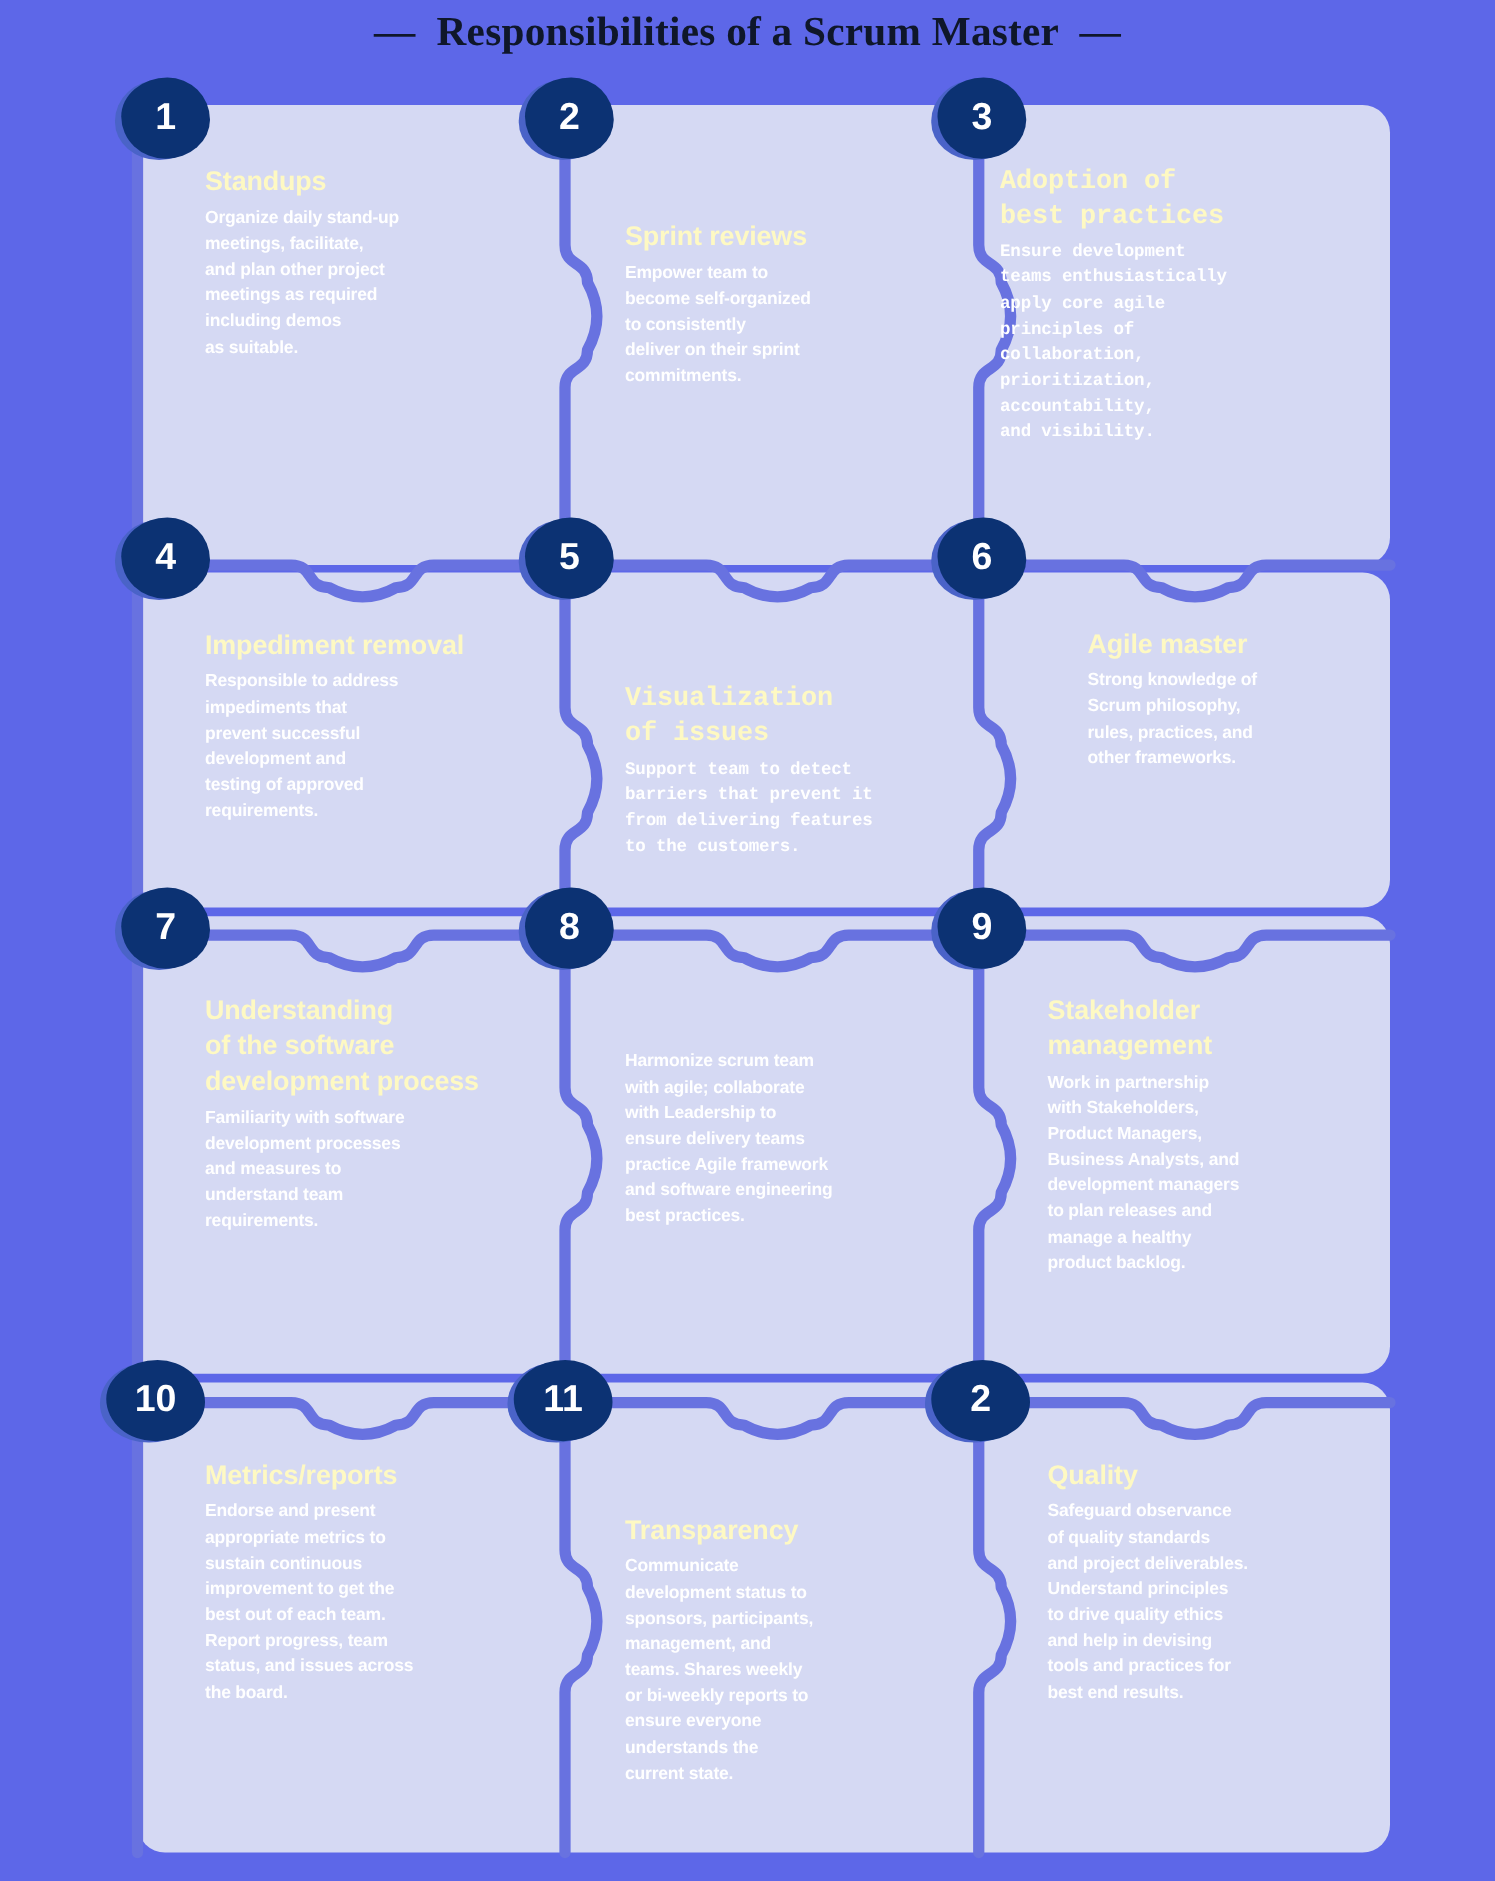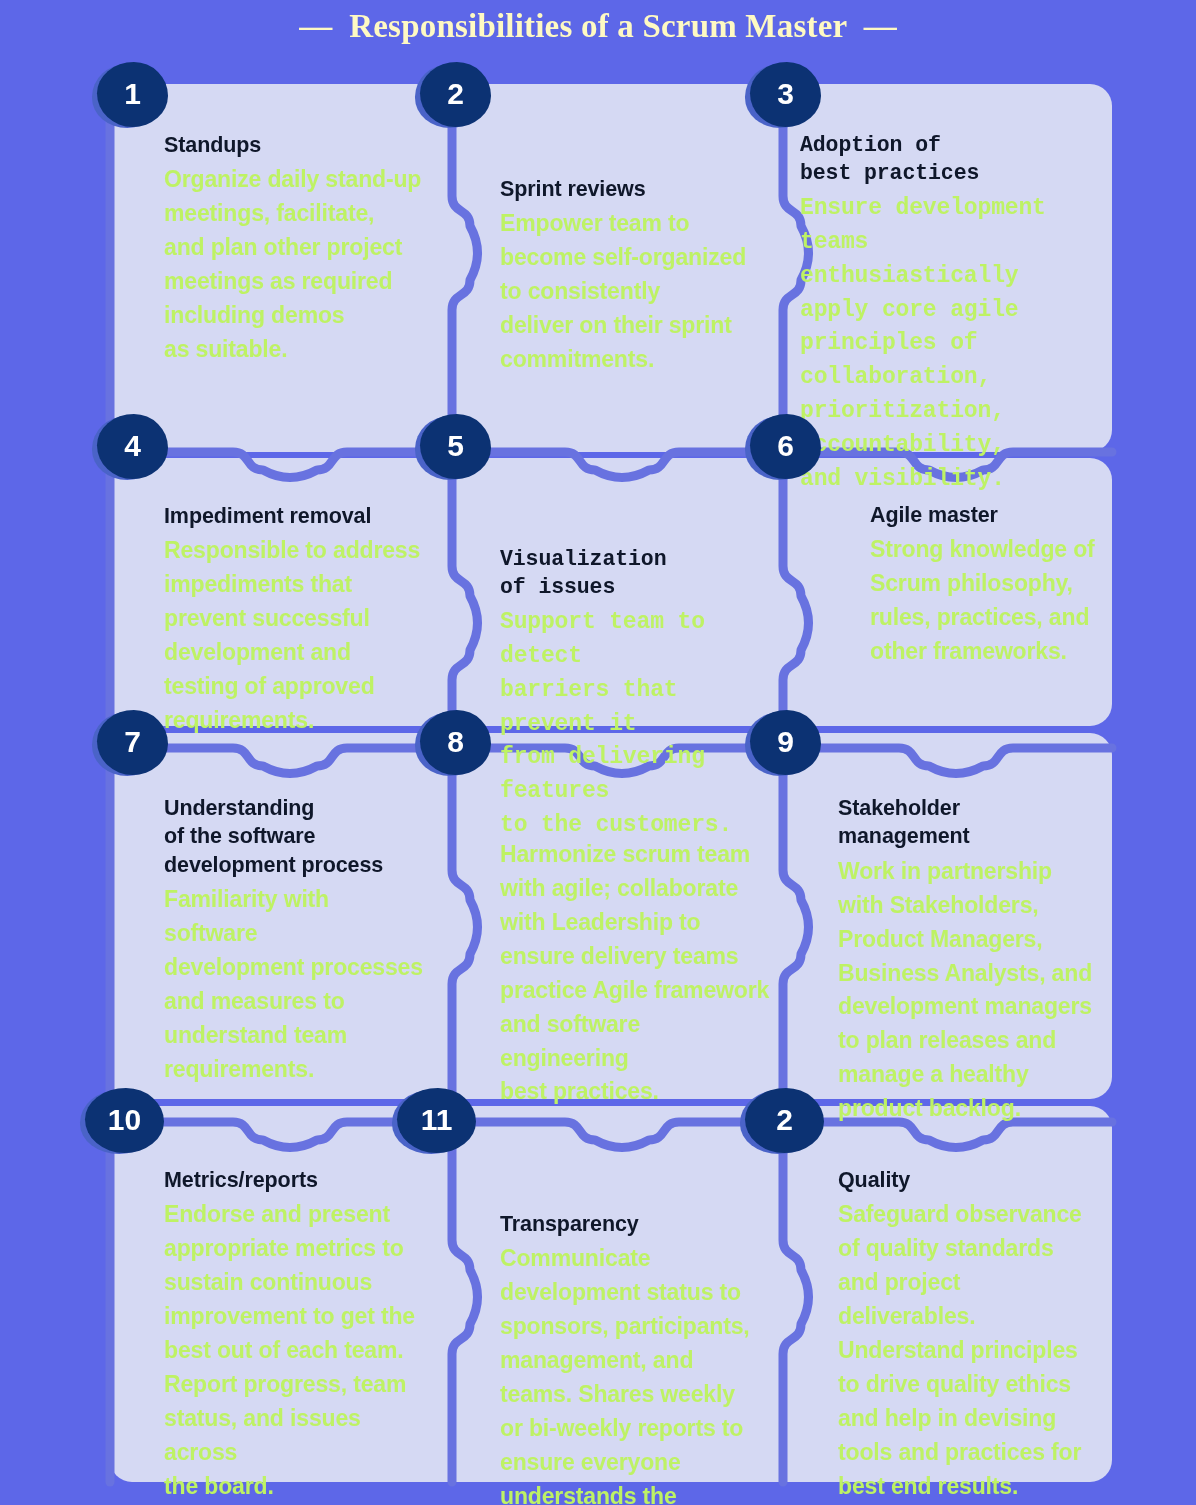--- a/index.html
+++ b/index.html
@@ -11,21 +11,21 @@
     position:relative;
   }
   #infographic{
     position:absolute;inset:0;
     width:1196px;height:1505px;
   }
   .title{
     position:absolute;
     top:8px;left:0;width:1196px;
     text-align:center;
-    color:#fef9c3;
+    color:#0f172a;
     font-family:"Liberation Serif", serif;
     font-weight:bold;
     font-size:33px;
     letter-spacing:.2px;
     white-space:pre;
     z-index:40;
   }
 
   
   .card{
@@ -77,31 +77,31 @@
   .node.wide .disc{width:79px;}
 
   
   .block{
     position:absolute;
     z-index:20;
     width:260px;
   }
   .block h3{
     margin:0 0 4px 0;
-    color:#0f172a;
+    color:#fef9c3;
     font-size:21.5px;
     font-weight:bold;
     line-height:1.32;
     white-space:pre-line;
     letter-spacing:-.1px;
   }
   .block p{
     margin:0;
-    color:#bef264;
-    font-size:23px;
+    color:#ffffff;
+    font-size:14px;
     font-weight:bold;
     line-height:1.475;
     white-space:pre-line;
     letter-spacing:-.15px;
   }
   .block.w1{width:262px;}
   .block.w2{width:272px;margin-top:44px;}
   .block.w3{width:256px;}
 </style>
 </head>
@@ -204,21 +204,21 @@
       <span class="num">9</span>
     </div>
   </div>
 
   <div class="node wide" style="left:80px;top:1088px;">
     <div class="shadow"></div>
     <div class="disc">
       <span class="num">10</span>
     </div>
   </div>
-  <div class="node wide" style="left:392px;top:1088px;">
+  <div class="node wide" style="left:406px;top:1088px;">
     <div class="shadow"></div>
     <div class="disc">
       <span class="num">11</span>
     </div>
   </div>
   <div class="node wide" style="left:740px;top:1088px;">
     <div class="shadow"></div>
     <div class="disc">
       <span class="num">2</span>
     </div>

